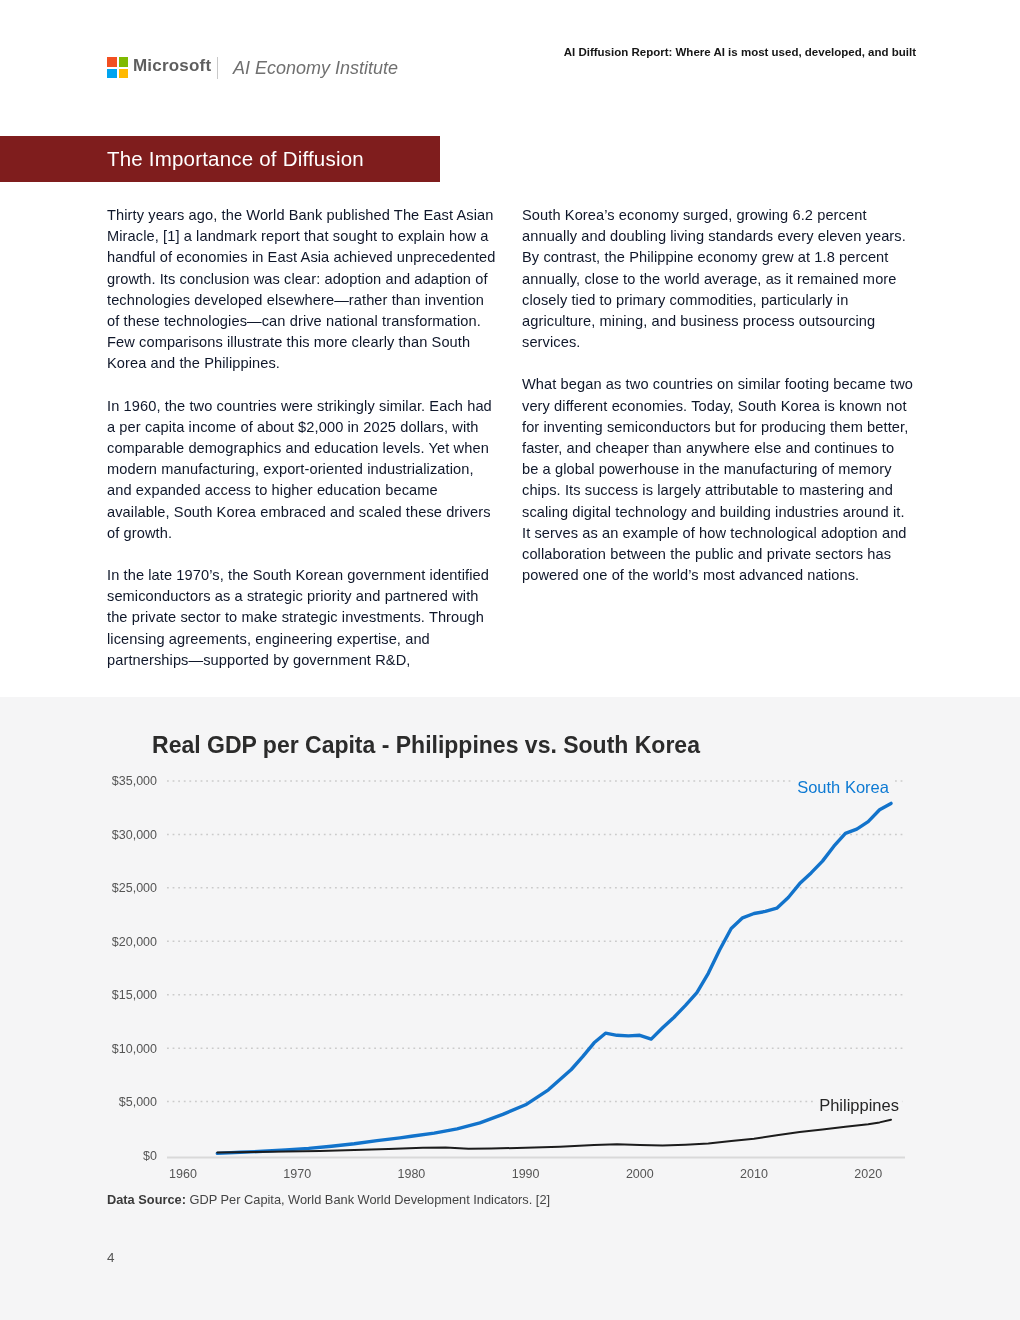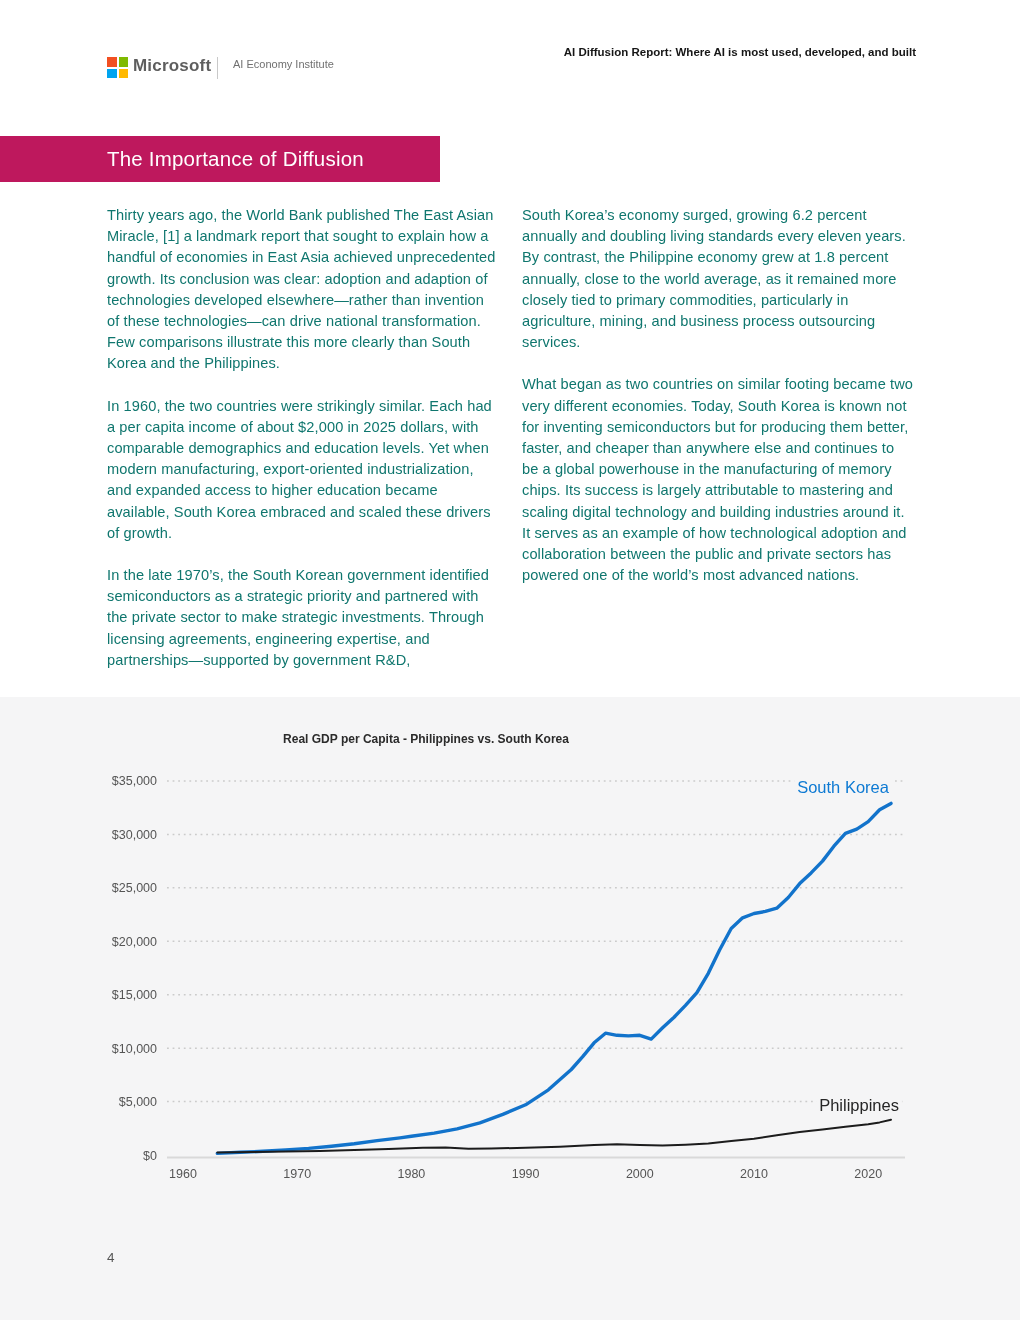--- a/index.html
+++ b/index.html
@@ -18,52 +18,52 @@
   .ms-logo span { display:block; }
   .ms-wordmark {
     position:absolute; left:133px; top:56px;
     font-size:17px; font-weight:700; color:#5e5e5e; letter-spacing:0.2px;
   }
   .header-divider {
     position:absolute; left:217px; top:57px; width:1px; height:22px; background:#c9c9c9;
   }
   .brand-name {
     position:absolute; left:233px; top:58px;
-    font-size:11px; font-weight:400; color:#707070;
+    font-size:18px; font-weight:400; color:#707070;font-style:italic;
   }
   .report-title {
     position:absolute; right:104px; top:46px;
     font-size:11.5px; font-weight:700; color:#161616;
   }
   
   .banner {
     position:absolute; left:0; top:136px; width:440px; height:46px;
     display:flex; align-items:center;
   }
   .banner-title {
     margin-left:107px; color:#ffffff; font-size:20.5px; font-weight:400; letter-spacing:0.2px;
   }
   
   .columns {
     position:absolute; left:107px; top:205px; width:806px;
     display:flex; gap:24px;
   }
   .col { width:391px; }
   .col p {
-    font-size:14.6px; line-height:21.2px; color:#0f766e;
+    font-size:14.6px; line-height:21.2px; color:#0f172a;
     margin-bottom:21px; letter-spacing:0.1px;
   }
   
   .gray-section {
     position:absolute; left:0; top:697px; width:1020px; height:623px;
     background:#f5f5f6;
   }
   .chart-title {
     position:absolute; left:0; top:732px; width:852px;
-    text-align:center; font-size:12px; font-weight:700; color:#2b2b2b;
+    text-align:center; font-size:23px; font-weight:700; color:#2b2b2b;
   }
   #chart-svg { position:absolute; left:0; top:690px; }
   #chart-svg text { font-family:"Liberation Sans", sans-serif; }
   .tick-label { font-size:12.5px; fill:#555555; }
   .series-label { font-size:16.5px; }
   
   .data-source {
     position:absolute; left:107px; top:1192px;
     font-size:12.8px; color:#444444;
   }
@@ -82,21 +82,21 @@
     <span style="background-color: rgb(242, 80, 34);"></span>
     <span style="background-color: rgb(127, 186, 0);"></span>
     <span style="background-color: rgb(0, 164, 239);"></span>
     <span style="background-color: rgb(255, 185, 0);"></span>
   </div>
   <div class="ms-wordmark">Microsoft</div>
   <div class="header-divider"></div>
   <div class="brand-name">AI Economy Institute</div>
   <div class="report-title">AI Diffusion Report: Where AI is most used, developed, and built</div>
 
-  <div class="banner" style="background-color: #be185d;">
+  <div class="banner" style="background-color: #7f1d1d;">
     <div class="banner-title">The Importance of Diffusion</div>
   </div>
 
   <div class="columns">
     <div class="col" id="left-col">
         <p>Thirty years ago, the World Bank published The East Asian Miracle, [1] a landmark report that sought to explain how a handful of economies in East Asia achieved unprecedented growth. Its conclusion was clear: adoption and adaption of technologies developed elsewhere—rather than invention of these technologies—can drive national transformation. Few comparisons illustrate this more clearly than South Korea and the Philippines.</p>
         <p>In 1960, the two countries were strikingly similar. Each had a per capita income of about $2,000 in 2025 dollars, with comparable demographics and education levels. Yet when modern manufacturing, export-oriented industrialization, and expanded access to higher education became available, South Korea embraced and scaled these drivers of growth.</p>
         <p>In the late 1970’s, the South Korean government identified semiconductors as a strategic priority and partnered with the private sector to make strategic investments. Through licensing agreements, engineering expertise, and partnerships—supported by government R&amp;D,</p>
       </div>
     <div class="col" id="right-col">
@@ -132,15 +132,16 @@
       <text x="754" y="1178" text-anchor="middle" class="tick-label">2010</text>
       <text x="868.2" y="1178" text-anchor="middle" class="tick-label">2020</text>
       <polyline points="217.3,1153.4 240.1,1152.3 262.9,1151.3 285.8,1149.9 308.6,1148.4 331.5,1146.2 354.3,1143.8 377.1,1140.6 400.0,1137.9 411.4,1136.3 434.2,1133.1 457.1,1128.8 479.9,1122.9 502.8,1114.4 525.6,1104.8 548.4,1089.8 571.3,1069.5 582.7,1056.7 594.1,1042.8 605.5,1033.2 617.0,1035.3 628.4,1035.9 639.8,1035.3 651.2,1039.1 662.6,1027.8 674.1,1017.2 685.5,1005.4 696.9,992.6 708.3,973.3 719.7,949.8 731.2,928.5 742.6,917.8 754.0,913.5 765.4,911.4 776.8,908.2 788.3,897.5 799.7,883.6 811.1,872.9 822.5,861.1 833.9,846.2 845.4,833.4 856.8,829.1 868.2,821.6 879.6,809.8 891.0,803.4" fill="none" stroke="#1273cb" stroke-width="3.4" stroke-linejoin="round" stroke-linecap="round"></polyline>
       <rect x="794.1727905273438" y="776.4306030273438" width="98.556396484375" height="22" fill="#f5f5f6"></rect>
       <text x="843.04" y="793.4306" text-anchor="middle" class="series-label" fill="#0e7ad3">South Korea</text>
       <polyline points="217.3,1152.5 251.5,1152.1 285.8,1151.6 320.0,1150.9 354.3,1150.1 388.6,1149.0 422.8,1147.8 445.7,1147.5 468.5,1148.8 491.3,1148.6 525.6,1147.7 559.9,1146.7 594.1,1145.1 617.0,1144.3 639.8,1145.0 662.6,1145.5 685.5,1144.7 708.3,1143.5 731.2,1141.1 754.0,1138.8 776.8,1135.2 799.7,1132.0 822.5,1129.4 845.4,1126.7 868.2,1124.3 879.6,1122.4 891.0,1119.7" fill="none" stroke="#1c1c1c" stroke-width="2" stroke-linejoin="round" stroke-linecap="round"></polyline>
       <rect x="816.1337280273438" y="1093.7362060546875" width="85.8125" height="22" fill="#f5f5f6"></rect>
       <text x="859.04" y="1110.7362" text-anchor="middle" class="series-label" fill="#262626">Philippines</text>
     </svg>
 
+  <div class="data-source"><b>Data Source:</b><span> GDP Per Capita, World Bank World Development Indicators. [2]</span></div>
   <div class="page-number">4</div>
 
 </div>
 
 </body></html>

